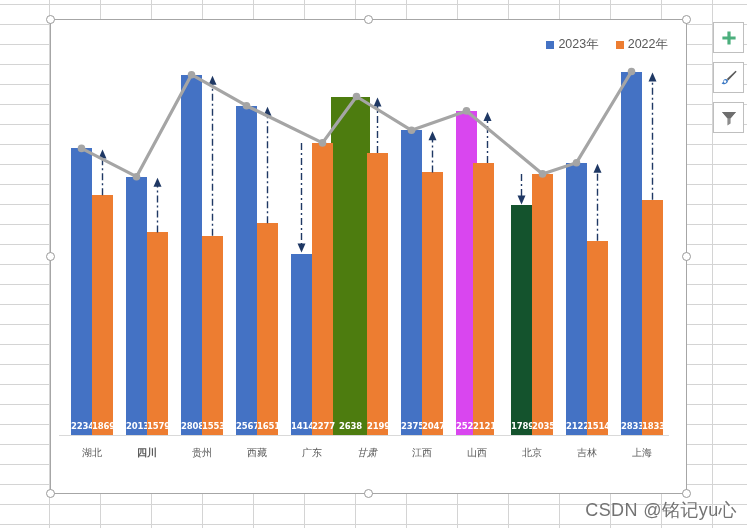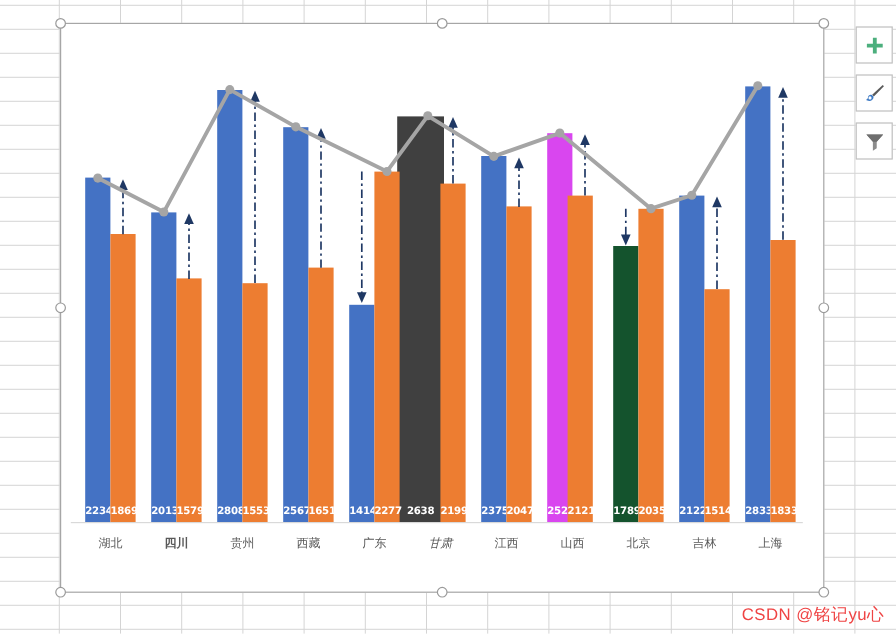--- a/index.html
+++ b/index.html
@@ -60,51 +60,61 @@
 
   
   #side-buttons{position:absolute;left:713px;top:22px;width:32px;z-index:50;}
   .sidebtn{
     width:31px;height:31px;background:#ffffff;border:1px solid #bfbfbf;
     box-sizing:border-box;margin-bottom:9px;position:relative;
     display:flex;align-items:center;justify-content:center;
   }
   
   #watermark{
-    position:absolute;right:10px;bottom:6px;font-size:14px;color:#ef4444;
+    position:absolute;right:10px;bottom:6px;font-size:18px;color:#737373;
     letter-spacing:0.4px;z-index:60;
   }
 </style>
 </head>
 <body>
 
 <div id="sheet"></div>
 
 <div id="chart-object">
 
+  <div id="legend">
+      <div class="lg-item">
+        <span class="lg-swatch" style="background: rgb(68, 114, 196);"></span>
+        <span>2023年</span>
+      </div>
+      <div class="lg-item">
+        <span class="lg-swatch" style="background: rgb(237, 125, 49);"></span>
+        <span>2022年</span>
+      </div>
+    </div>
 
   <div id="plot">
     <div id="axisline" style="left: 8px; width: 610px; top: 415px;"></div>
     <div id="bars">
         <div class="bar" style="left: 20px; width: 21px; background: rgb(68, 114, 196); height: 286.622px; bottom: 60px;">
           <span class="dlabel">2234</span>
         </div>
         <div class="bar" style="left: 75px; width: 21px; background: rgb(68, 114, 196); height: 258.268px; bottom: 60px;">
           <span class="dlabel">2013</span>
         </div>
         <div class="bar" style="left: 130px; width: 21px; background: rgb(68, 114, 196); height: 360.266px; bottom: 60px;">
           <span class="dlabel">2808</span>
         </div>
         <div class="bar" style="left: 185px; width: 21px; background: rgb(68, 114, 196); height: 329.346px; bottom: 60px;">
           <span class="dlabel">2567</span>
         </div>
         <div class="bar" style="left: 240px; width: 21px; background: rgb(68, 114, 196); height: 181.416px; bottom: 60px;">
           <span class="dlabel">1414</span>
         </div>
-        <div class="bar" style="left: 280px; width: 39px; background: #404040; height: 338.455px; bottom: 60px;">
+        <div class="bar" style="left: 280px; width: 39px; background: #4d7c0f; height: 338.455px; bottom: 60px;">
           <span class="dlabel">2638</span>
         </div>
         <div class="bar" style="left: 350px; width: 21px; background: rgb(68, 114, 196); height: 304.712px; bottom: 60px;">
           <span class="dlabel">2375</span>
         </div>
         <div class="bar" style="left: 405px; width: 21px; background: #d946ef; height: 324.086px; bottom: 60px;">
           <span class="dlabel">2526</span>
         </div>
         <div class="bar" style="left: 460px; width: 21px; background: #14532d; height: 229.529px; bottom: 60px;">
           <span class="dlabel">1789</span>

